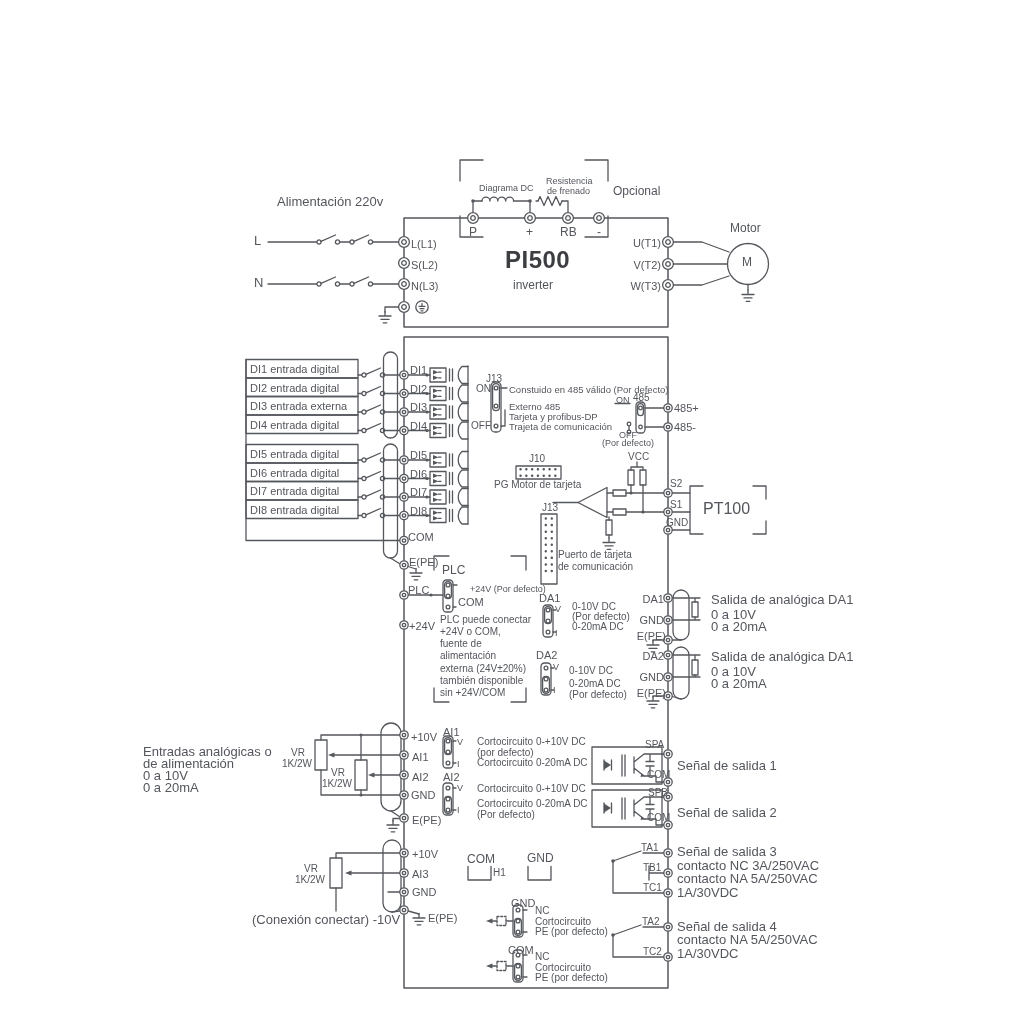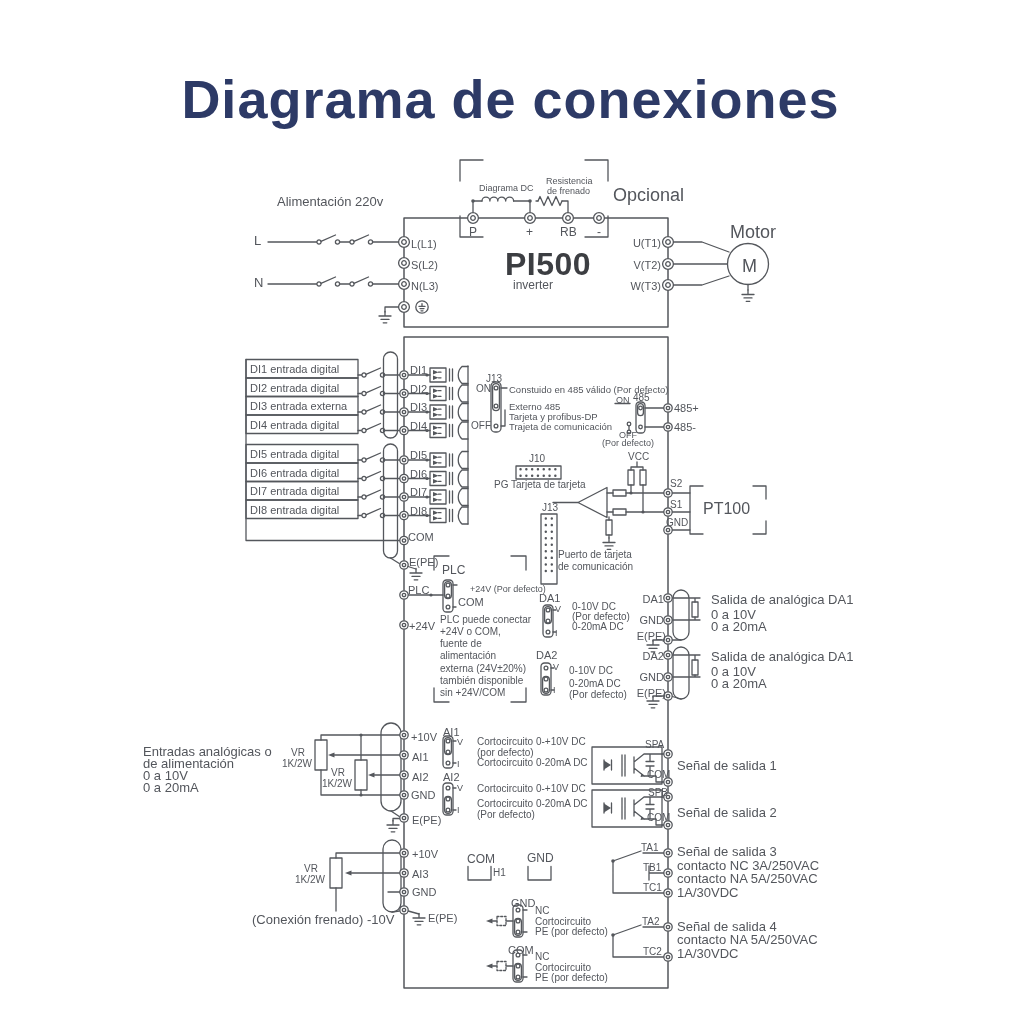--- a/index.html
+++ b/index.html
@@ -1,23 +1,23 @@
 <!DOCTYPE html>
 <html><head>
 <meta charset="utf-8">
 <style>
   html,body{margin:0;padding:0;background:#fff}
   .stage{position:relative;width:1021px;height:1024px;background:#fff;overflow:hidden;font-family:"Liberation Sans",sans-serif}
   svg.canvas{position:absolute;left:0;top:0}
   .w{stroke:#54575c;stroke-width:1.3;stroke-linecap:round;stroke-linejoin:round;fill:none}
   .title{position:absolute;left:0;top:68px;width:100%;text-align:center;font-size:54px;font-weight:700;letter-spacing:1px;color:#2d3a66}
   .lbl{position:absolute;font-size:11px;color:#53565c;white-space:nowrap;line-height:1.12}
-  .f9{font-size:9px}.f95{font-size:9.5px}.f10{font-size:10px}.f12{font-size:12px}.f13{font-size:13px}.f14{font-size:18px}.f15{font-size:13px}.f16{font-size:16px}
+  .f9{font-size:9px}.f95{font-size:9.5px}.f10{font-size:10px}.f12{font-size:12px}.f13{font-size:13px}.f14{font-size:12px}.f15{font-size:13px}.f16{font-size:16px}
   .r{transform:translateX(-100%)}
-  .pi{font-size:32px;font-weight:700;letter-spacing:0.5px;color:#3c3e42}
+  .pi{font-size:24px;font-weight:700;letter-spacing:0.5px;color:#3c3e42}
 </style>
 </head>
 <body>
 
 <div class="stage">
 
 <svg class="canvas" width="1021" height="1024" viewBox="0 0 1021 1024">
 <defs>
  <g id="term">
           <circle r="4.2" fill="#fff"></circle>
@@ -325,21 +325,20 @@
           <use href="#term" x="668" y="873"></use>
           <use href="#term" x="668" y="893"></use>
   <circle cx="613" cy="935" r="1.8" fill="#54575c" stroke="none"></circle>
   <path d="M613,935 L641,925 M643,927 H663.8 M613,935 V957 H663.8"></path>
   <use href="#term" x="668" y="927"></use>
           <use href="#term" x="668" y="957"></use>
  </g>
 </g>
 </svg>
 
-<div class="title">Diagrama de conexiones</div>
 
 <div class="lbl f15" style="left:277px;top:195px">Alimentación 220v</div>
 <div class="lbl f15" style="left:254px;top:234px">L</div>
 <div class="lbl f15" style="left:254px;top:276px">N</div>
 <div class="lbl" style="left:411px;top:238px">L(L1)</div>
 <div class="lbl" style="left:411px;top:259px">S(L2)</div>
 <div class="lbl" style="left:411px;top:280px">N(L3)</div>
 <div class="lbl f12" style="left:469px;top:226px">P</div>
 <div class="lbl f12" style="left:526px;top:226px">+</div>
 <div class="lbl f12" style="left:560px;top:226px">RB</div>
@@ -384,21 +383,21 @@
 <div class="lbl f95" style="left:509px;top:422px">Trajeta de comunicación</div>
 
 <div class="lbl f9" style="left:616px;top:395px">ON</div>
 <div class="lbl f10" style="left:633px;top:392px">485</div>
 <div class="lbl f9" style="left:619px;top:430px">OFF</div>
 <div class="lbl f9" style="left:602px;top:438px">(Por defecto)</div>
 <div class="lbl" style="left:674px;top:402px">485+</div>
 <div class="lbl" style="left:674px;top:421px">485-</div>
 
 <div class="lbl f10" style="left:529px;top:453px">J10</div>
-<div class="lbl f10" style="left:494px;top:479px">PG Tarjeta de tarjeta</div>
+<div class="lbl f10" style="left:494px;top:479px">PG Motor de tarjeta</div>
 <div class="lbl f10" style="left:628px;top:451px">VCC</div>
 <div class="lbl f10" style="left:670px;top:478px">S2</div>
 <div class="lbl f10" style="left:670px;top:499px">S1</div>
 <div class="lbl f10" style="left:666px;top:517px">GND</div>
 <div class="lbl f16" style="left:703px;top:500px">PT100</div>
 <div class="lbl f10" style="left:542px;top:502px">J13</div>
 <div class="lbl f10" style="left:558px;top:549px">Puerto de tarjeta</div>
 <div class="lbl f10" style="left:558px;top:561px">de comunicación</div>
 
 <div class="lbl" style="left:408px;top:584px">PLC</div>
@@ -472,21 +471,21 @@
 <div class="lbl f10" style="left:648px;top:787px">SPB</div>
 <div class="lbl f10" style="left:647px;top:812px">COM</div>
 <div class="lbl f13" style="left:677px;top:806px">Señal de salida 2</div>
 
 <div class="lbl" style="left:412px;top:848px">+10V</div>
 <div class="lbl" style="left:412px;top:868px">AI3</div>
 <div class="lbl" style="left:412px;top:886px">GND</div>
 <div class="lbl" style="left:428px;top:912px">E(PE)</div>
 <div class="lbl f10" style="left:304px;top:863px">VR</div>
 <div class="lbl f10" style="left:295px;top:874px">1K/2W</div>
-<div class="lbl f13" style="left:252px;top:913px">(Conexión frenado) -10V</div>
+<div class="lbl f13" style="left:252px;top:913px">(Conexión conectar) -10V</div>
 <div class="lbl f12" style="left:467px;top:853px">COM</div>
 <div class="lbl f10" style="left:493px;top:867px">H1</div>
 <div class="lbl f12" style="left:527px;top:852px">GND</div>
 
 <div class="lbl" style="left:511px;top:897px">GND</div>
 <div class="lbl f10" style="left:535px;top:905px">NC</div>
 <div class="lbl f10" style="left:535px;top:916px">Cortocircuito</div>
 <div class="lbl f10" style="left:535px;top:926px">PE (por defecto)</div>
 <div class="lbl" style="left:508px;top:944px">COM</div>
 <div class="lbl f10" style="left:535px;top:951px">NC</div>

